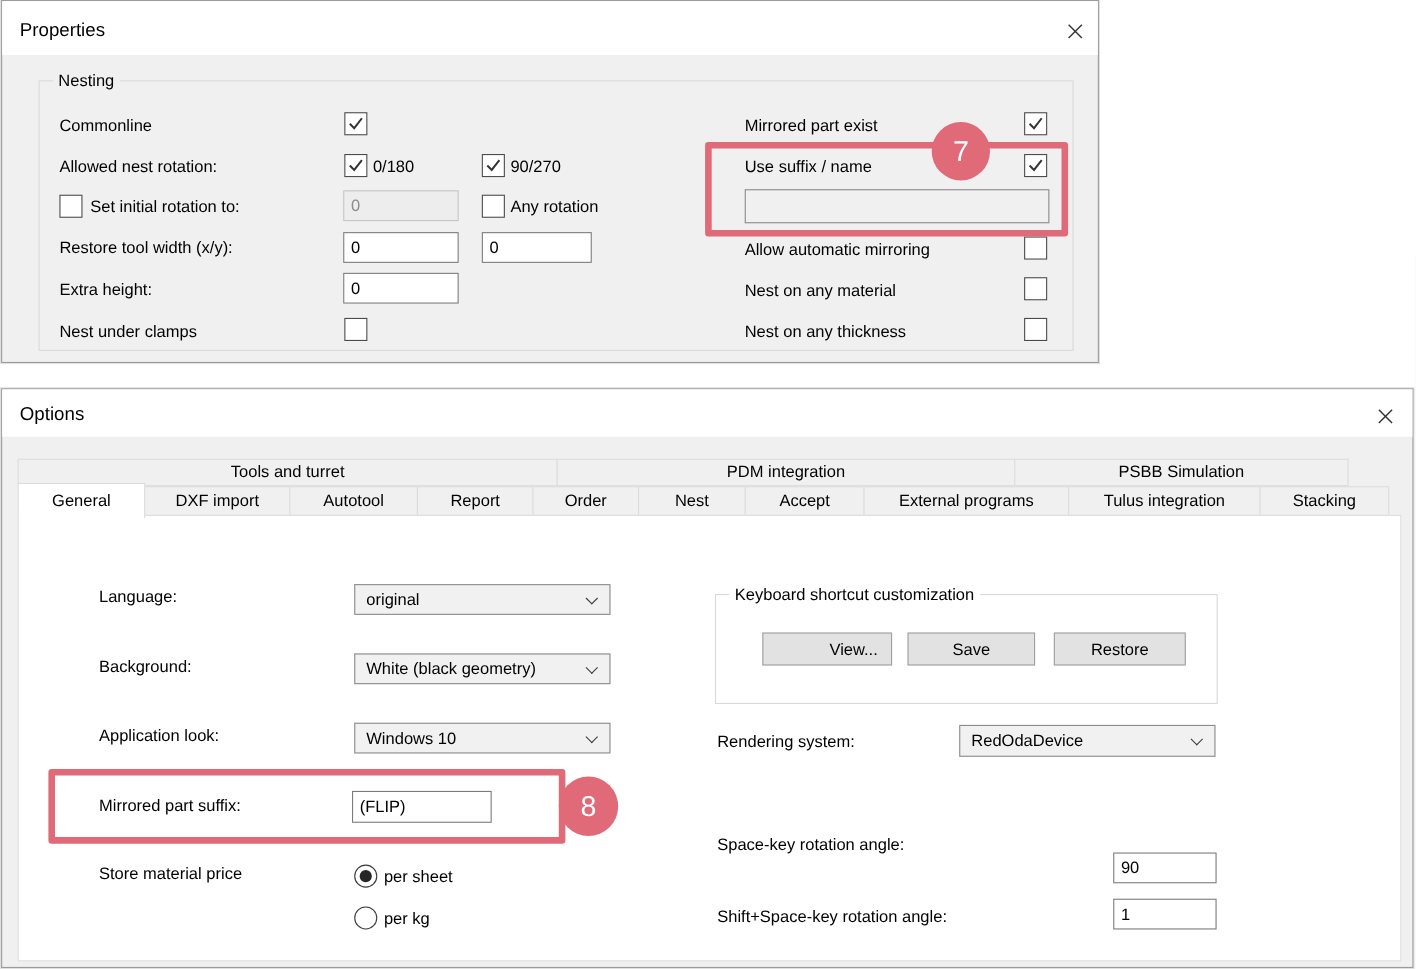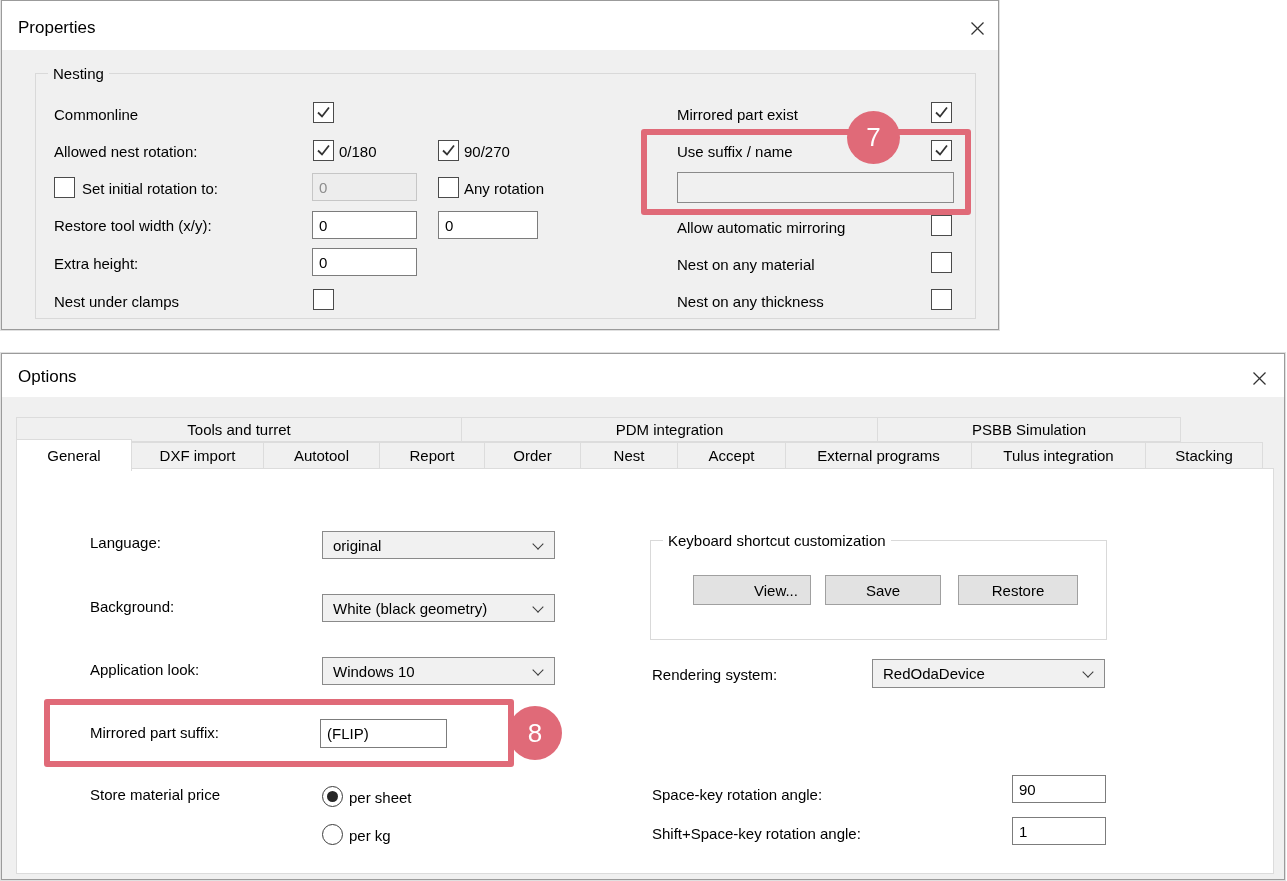--- a/index.html
+++ b/index.html
@@ -129,21 +129,21 @@
     <div class="dtitle" style="top:13px;">Options</div>
     <div class="xbtn" style="left:1243px;top:10px;">
       <svg width="15" height="15" viewBox="0 0 15 15">
         <line x1="1.5" y1="1.5" x2="13.5" y2="13.5"></line>
           <line x1="13.5" y1="1.5" x2="1.5" y2="13.5"></line>
       </svg>
     </div>
   </div>
 
   <div class="tabs" style="left:14px;top:63px;height:25px;width:1258px;">
-    <div class="t1 first" style="width:446px;">Tools and turret</div>
+    <div class="t1 first" style="width:491px;">Tools and turret</div>
     <div class="t1" style="width:417px;">PDM integration</div>
     <div class="t1" style="width:304px;">PSBB Simulation</div>
     <div class="t1 filler" style="flex:1;"></div>
   </div>
 
   <div class="tabs" style="left:14px;top:88px;height:27px;width:1258px;">
     <div class="t2 active" style="width:116px;">General</div>
     <div class="t2" style="width:133px;">DXF import</div>
     <div class="t2" style="width:117px;">Autotool</div>
     <div class="t2" style="width:106px;">Report</div>
@@ -192,21 +192,21 @@
   <button class="btn" style="left:691px;top:221px;width:118px;height:30px;z-index:2;padding-left:48px;">View...</button>
   <button class="btn" style="left:823px;top:221px;width:116px;height:30px;z-index:2;">Save</button>
   <button class="btn" style="left:956px;top:221px;width:120px;height:30px;z-index:2;">Restore</button>
 
   <span class="lbl" style="left:650px;top:311px;z-index:2;">Rendering system:</span>
   <div class="combo" style="left:870px;top:305px;width:233px;height:29px;z-index:2;">
     <span>RedOdaDevice</span>
     <span class="chev"></span>
   </div>
 
-  <span class="lbl" style="left:650px;top:431px;z-index:2;">Space-key rotation angle:</span>
+  <span class="lbl" style="left:650px;top:405px;z-index:2;">Space-key rotation angle:</span>
   <input class="ti" style="left: 1010px; top: 421px; width: 94px; height: 28px; z-index: 2;" readonly="" value="90">
 
   <span class="lbl" style="left:650px;top:470px;z-index:2;">Shift+Space-key rotation angle:</span>
   <input class="ti" style="left: 1010px; top: 463px; width: 94px; height: 28px; z-index: 2;" readonly="" value="1">
 
   <div class="hl" style="left:42px;top:345px;width:470px;height:68px;"></div>
   <div class="badge" style="left:506px;top:352px;width:54px;height:54px;">8</div>
 </section>
 
 </body></html>

